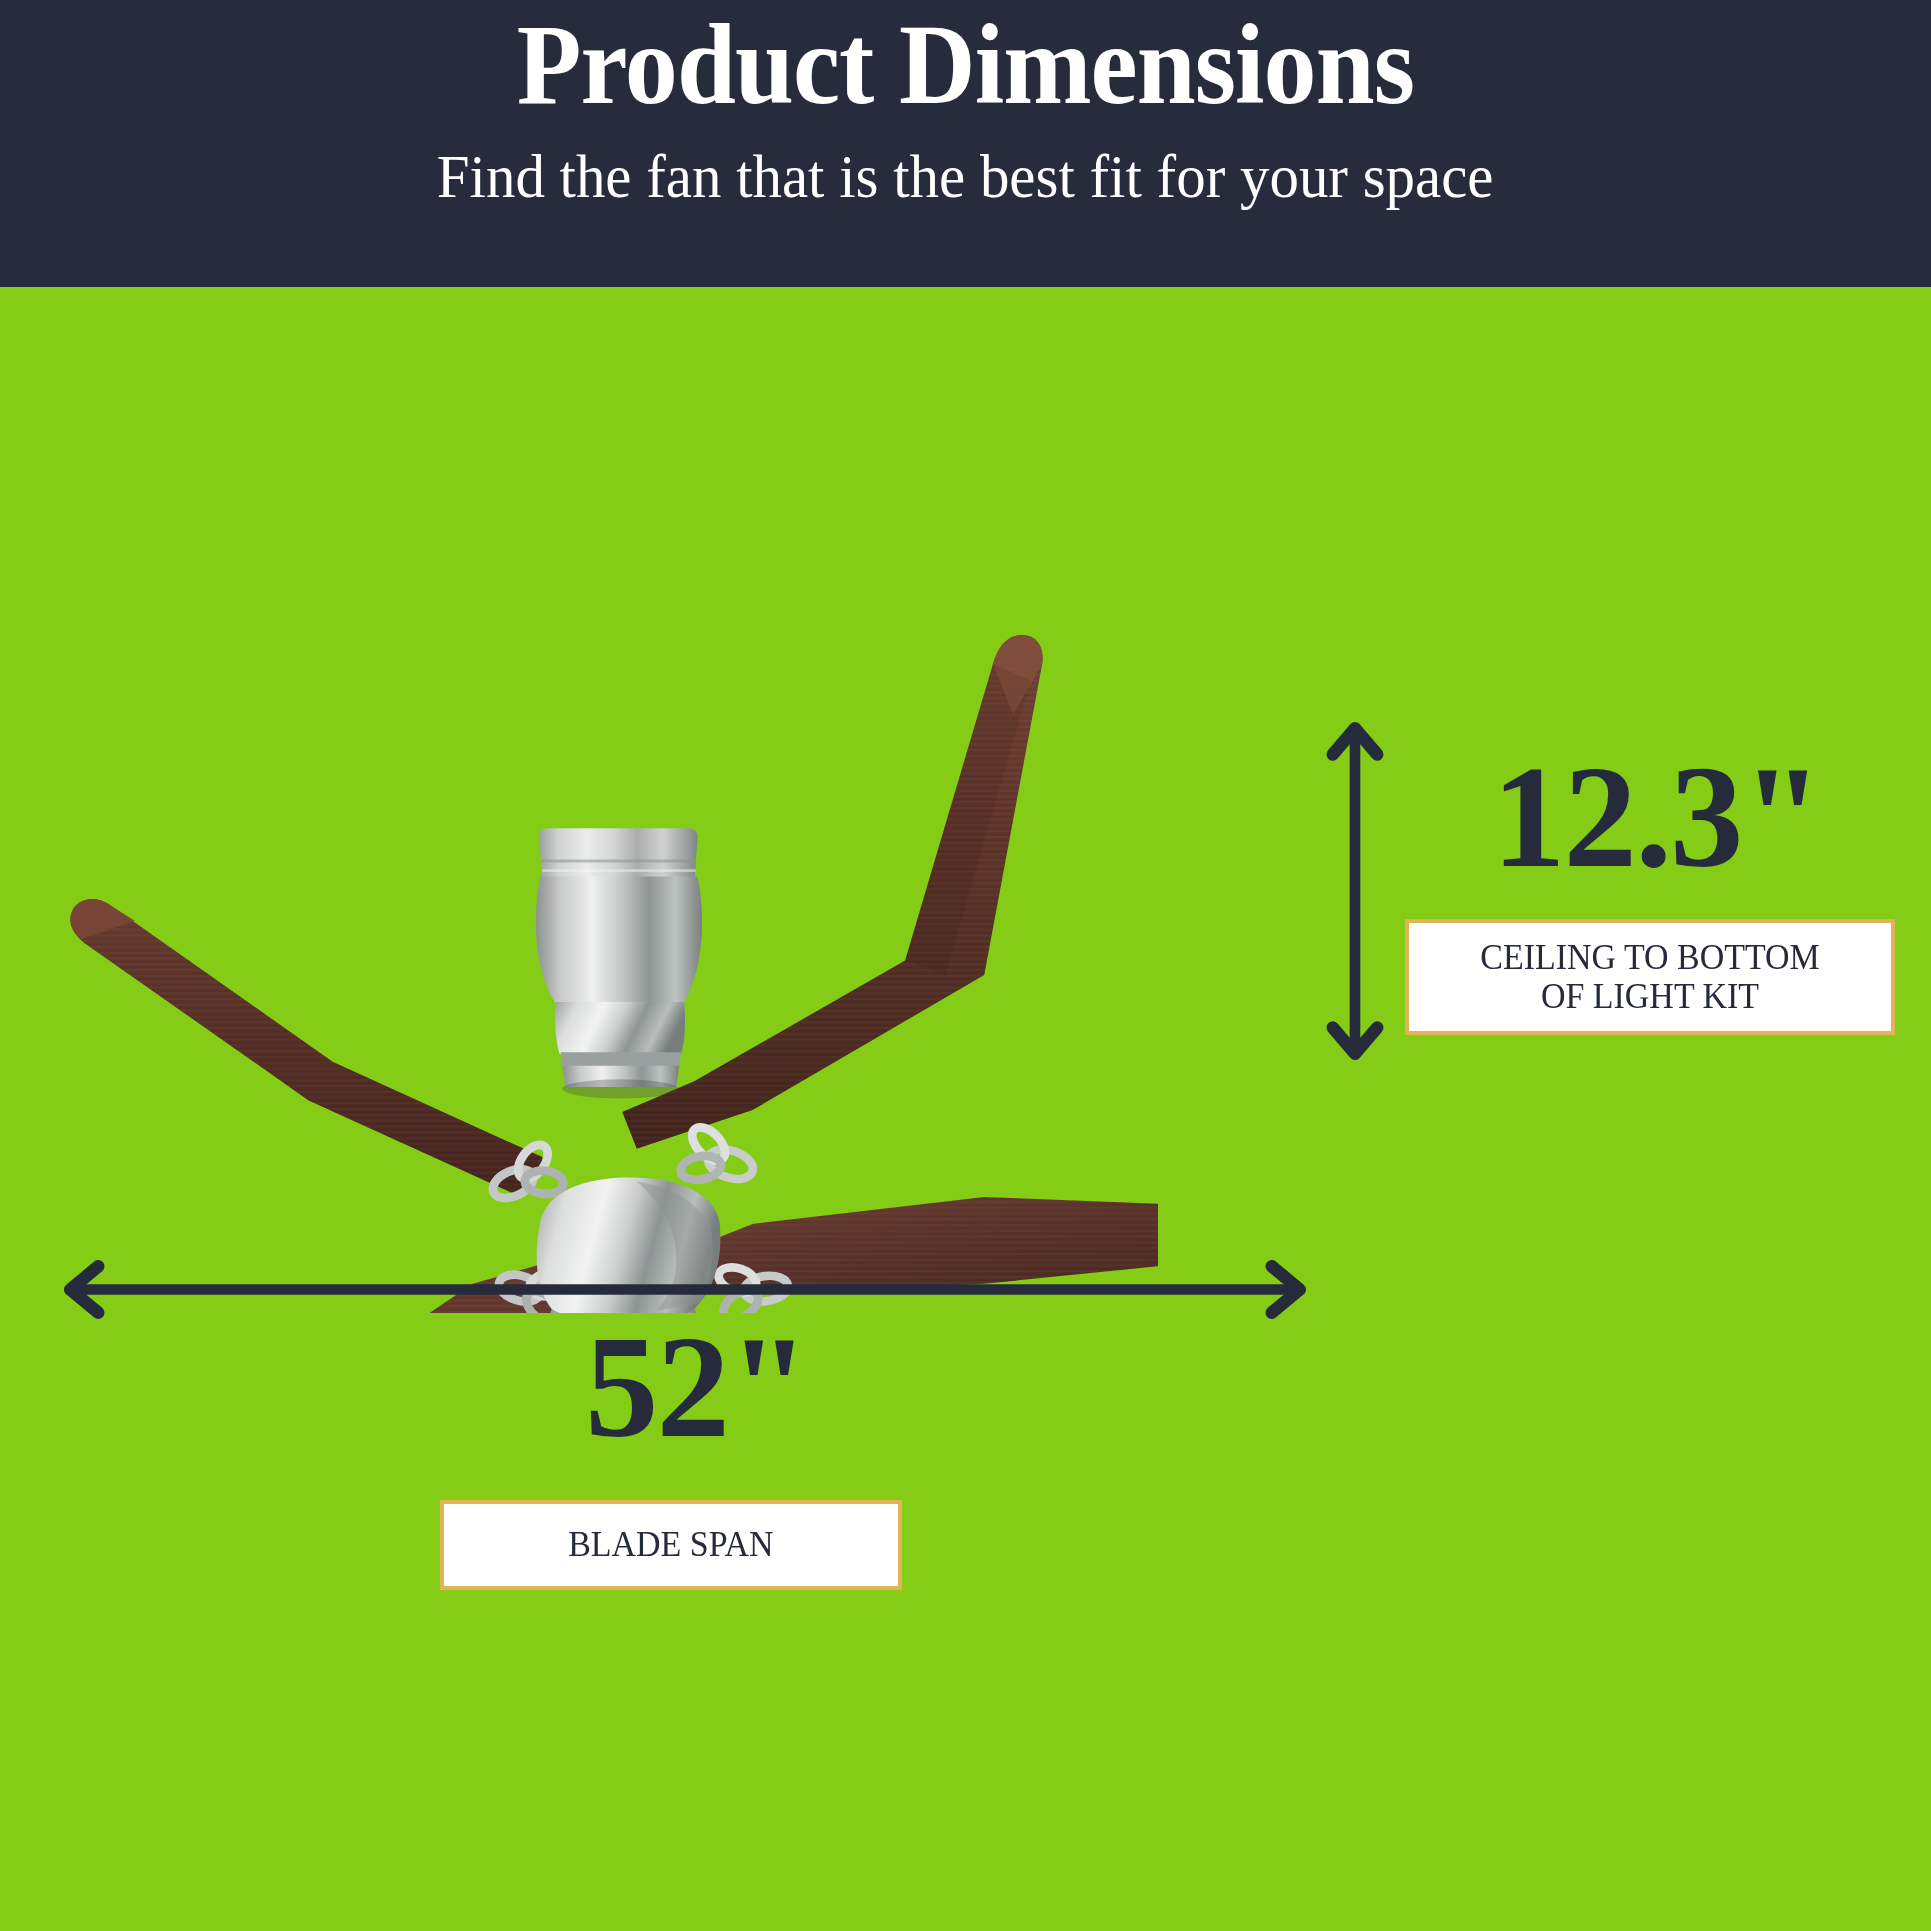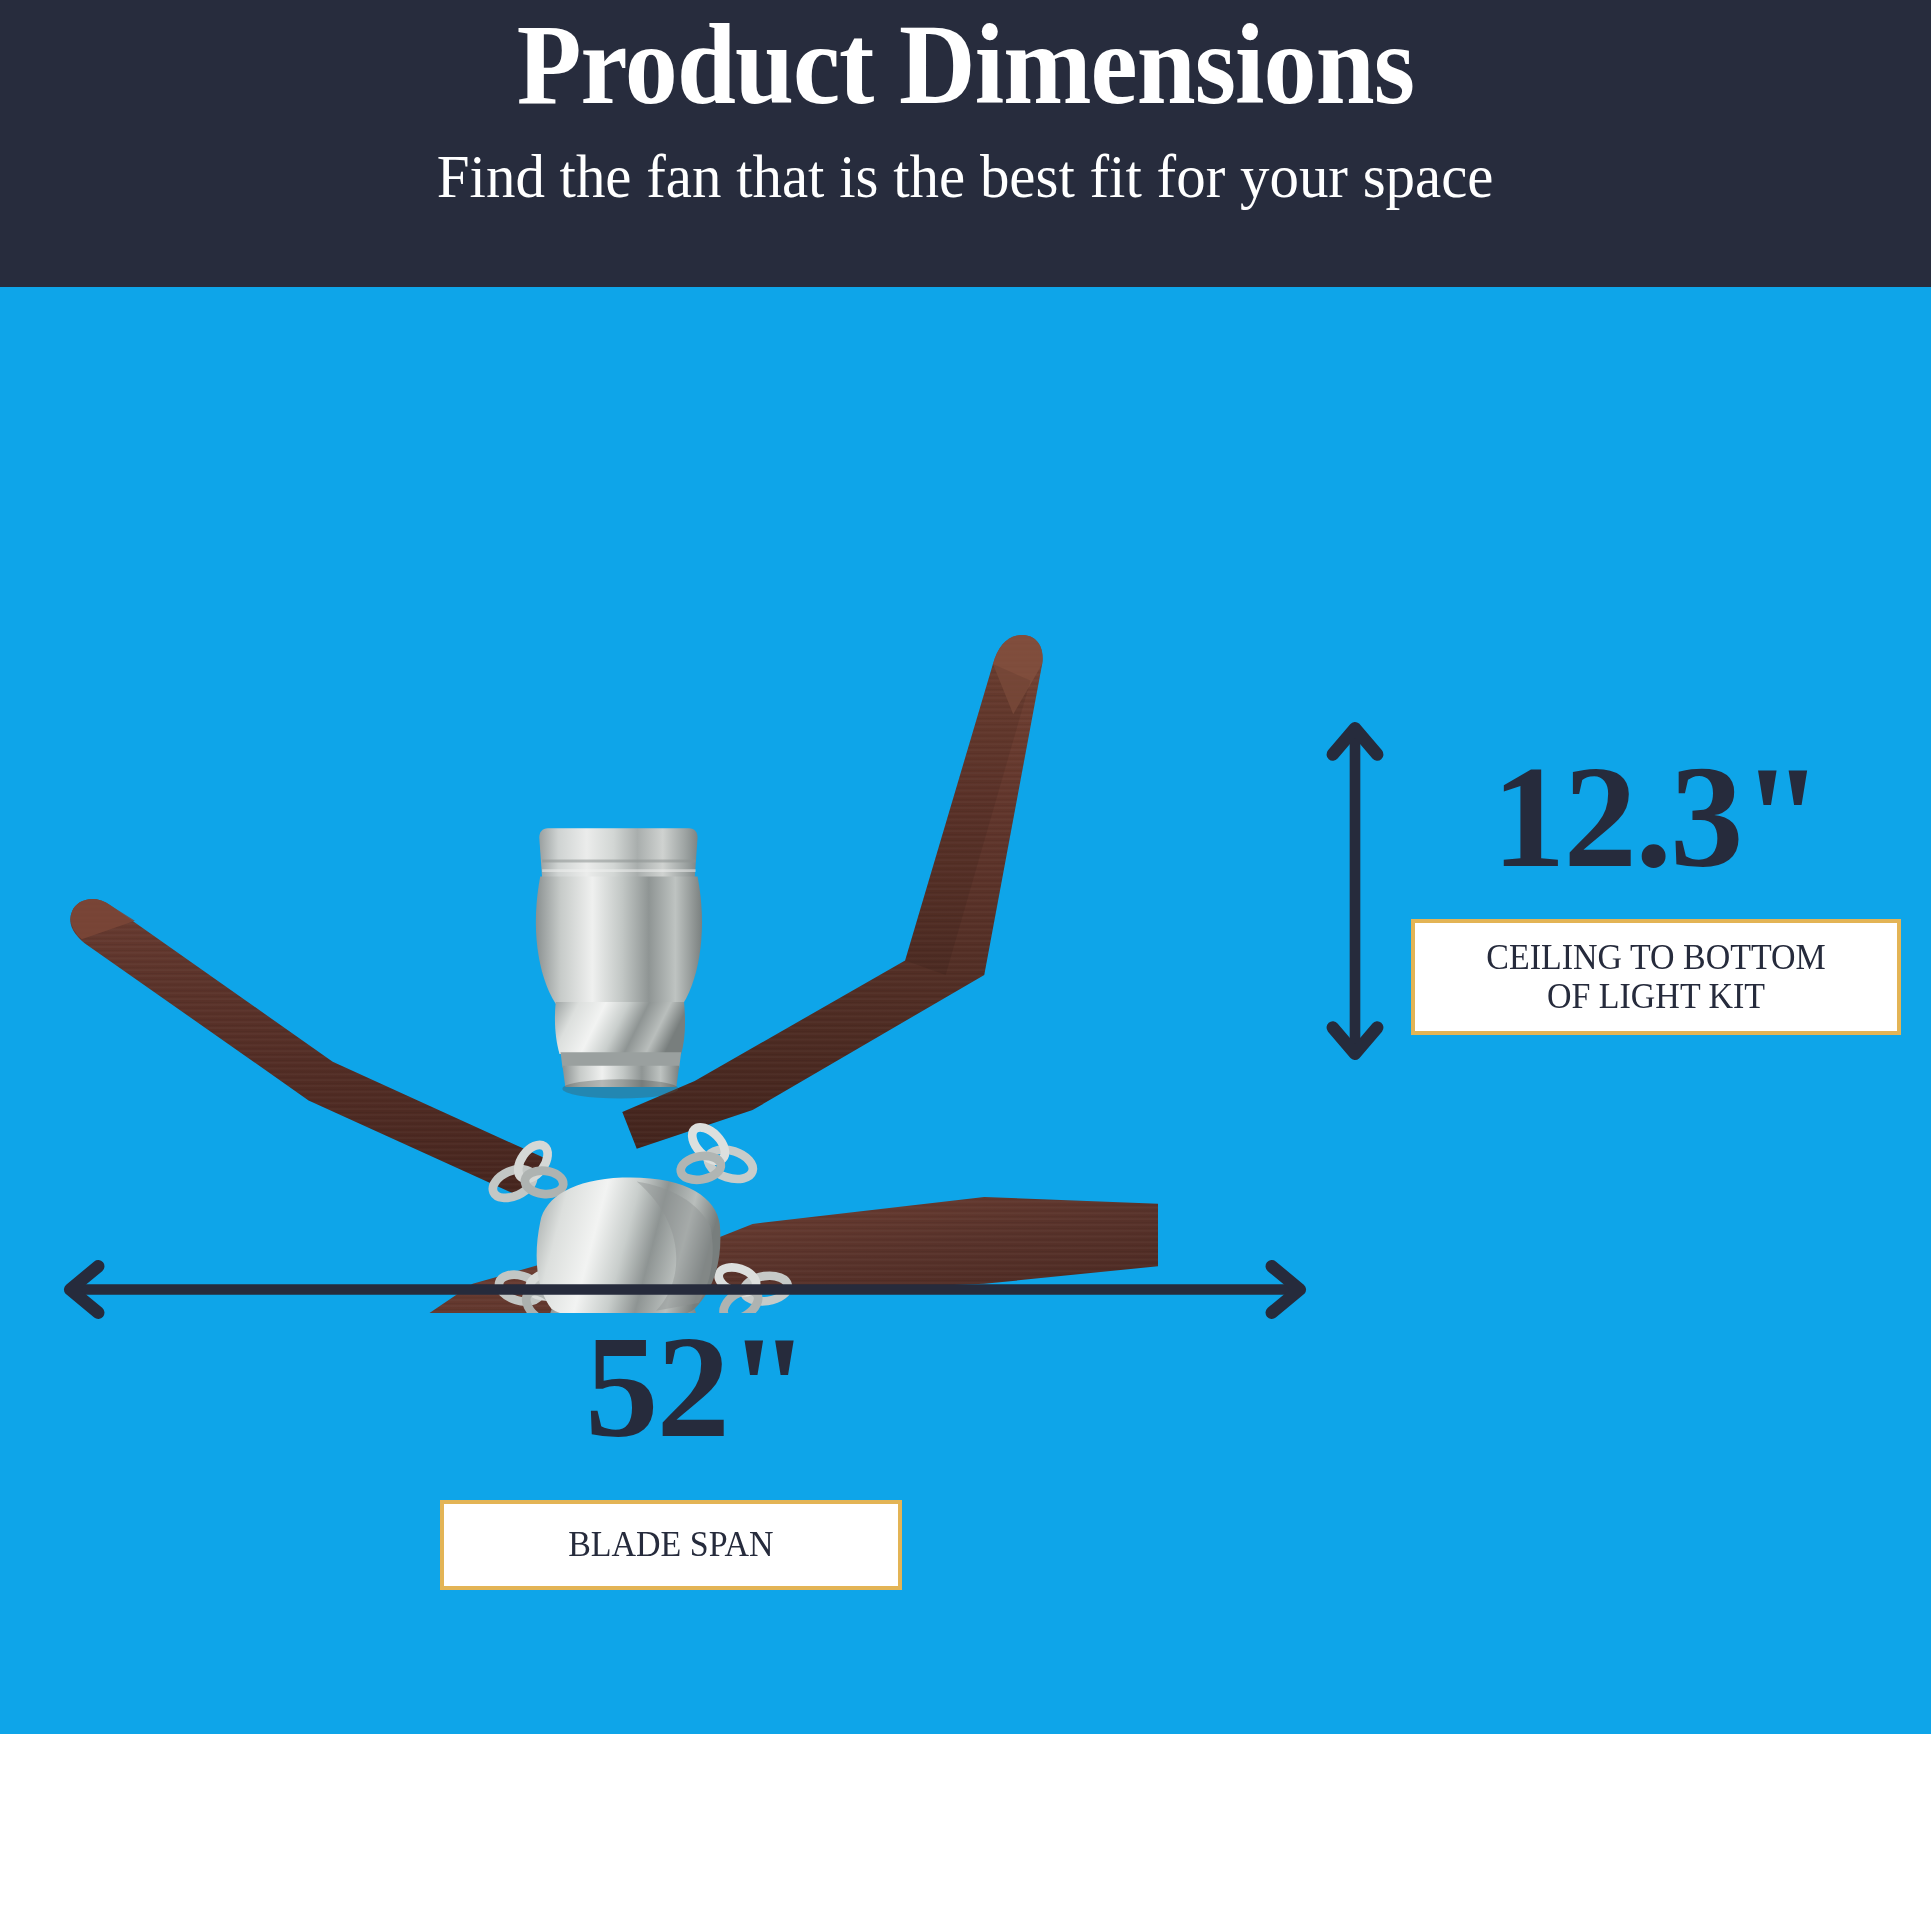--- a/index.html
+++ b/index.html
@@ -3,22 +3,22 @@
 <meta charset="utf-8">
 <style>
   html, body {
     margin: 0;
     padding: 0;
     background: #ffffff;
   }
   #page {
     position: relative;
     width: 1931px;
-    height: 1734px;
-    background: #0ea5e9;
+    height: 1931px;
+    background: #84cc16;
     overflow: hidden;
     font-family: "Liberation Serif", "DejaVu Serif", serif;
   }
 
   
   #header {
     position: absolute;
     left: 0; top: 0;
     width: 1931px;
     height: 287px;
@@ -92,21 +92,20 @@
     line-height: 1;
   }
   .label-box {
     box-sizing: border-box;
     border: 4.8px solid #e3b455;
     background: #ffffff;
     display: flex;
     align-items: center;
     justify-content: center;
     text-align: center;
-    margin-left: 6px;
   }
   .label-box-text {
     color: #262b3c;
     font-family: "Liberation Serif", "DejaVu Serif", serif;
     font-weight: normal;
     line-height: 1.12;
     transform: scaleX(0.97);
   }
 
   

